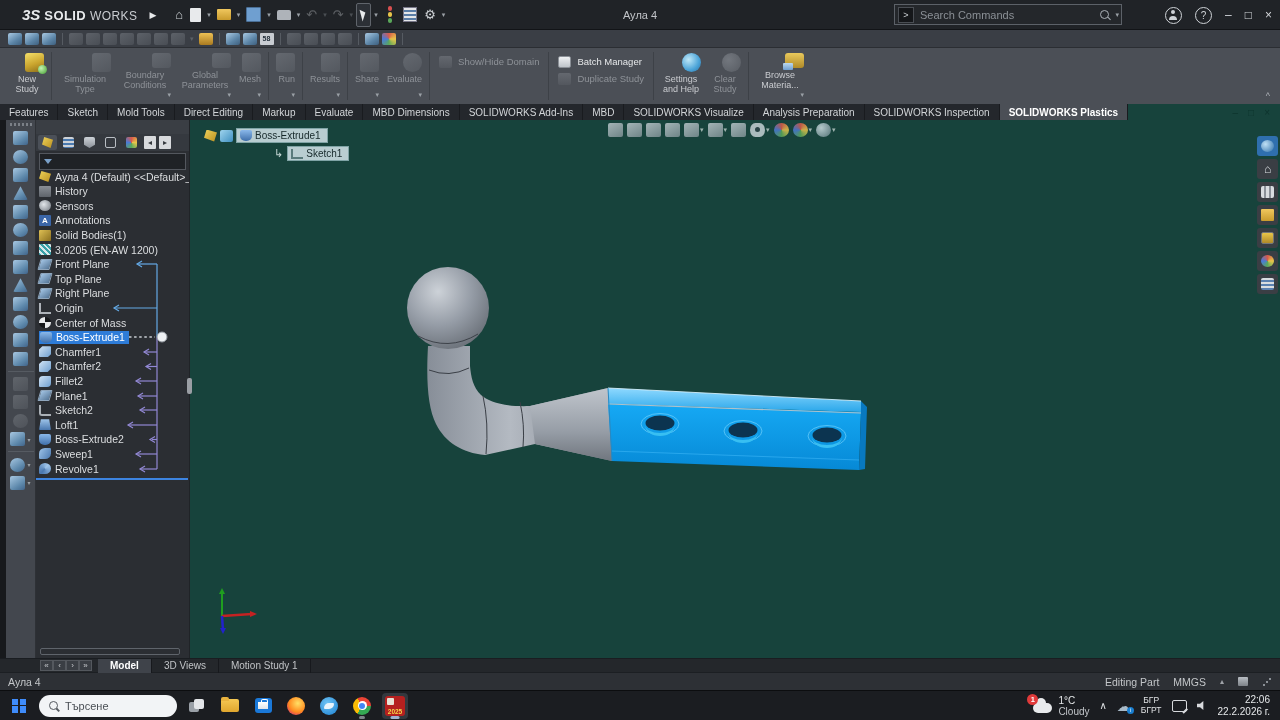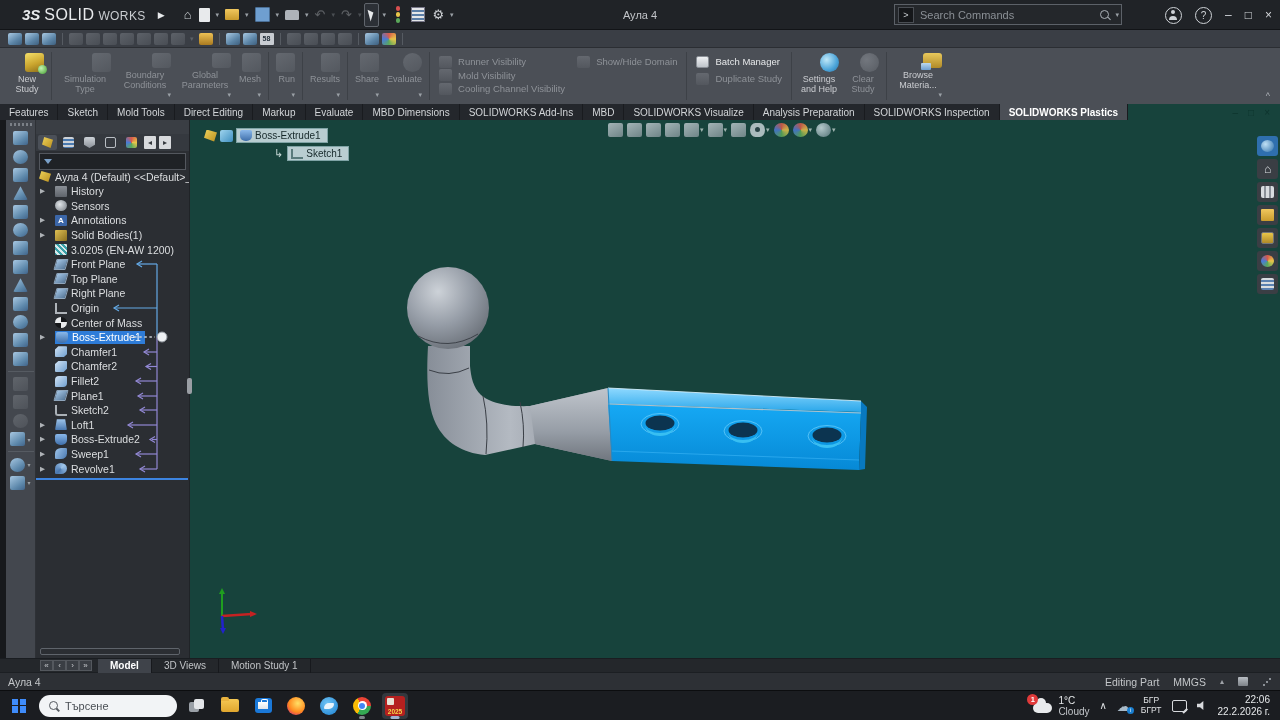--- a/index.html
+++ b/index.html
@@ -5,21 +5,21 @@
   html,body{margin:0;padding:0;width:1280px;height:720px;overflow:hidden;
     background:#1d2024;font-family:"Liberation Sans",sans-serif;
     -webkit-font-smoothing:antialiased;color:#d6d8da}
   .app{position:relative;width:1280px;height:720px}
 
   
   .titlebar{height:30px;background:#202327;display:flex;align-items:center;
     border-bottom:1px solid #121417;box-sizing:border-box;position:relative}
   .logo{display:flex;align-items:baseline;margin-left:22px;color:#e8eaec;gap:4px}
   .logo .ds{font-style:italic;font-weight:bold;font-size:15px}
-  .logo .solid{font-size:16px;font-weight:normal;letter-spacing:.4px}
+  .logo .solid{font-size:13px;font-weight:bold;letter-spacing:.4px}
   .logo .works{font-size:12px;font-weight:300;letter-spacing:.4px;color:#c9ccd0}
   .playbtn{color:#e8eaec;font-size:9px;margin:0 16px 0 12px}
   .qa{display:flex;align-items:center;gap:1px}
   .qbtn{height:22px;display:flex;align-items:center;justify-content:center;
     border-radius:2px;color:#ccd0d4;font-size:13px;padding:0 3px}
   .qbtn .glyph{font-size:13px;line-height:1}
   .qcaret{font-size:7px;color:#9aa0a6;padding:0 2px}
   .dis{opacity:.35}
   .selectbox{border:1px solid #60656c;background:#2c3036;padding:0 4px}
   .cursor-shape{width:0;height:0;border-left:5px solid #e8eaec;border-top:4px solid transparent;
@@ -125,21 +125,21 @@
   .ti-prop{background:linear-gradient(#cdd2d8,#8a9098);clip-path:polygon(0 0,100% 0,100% 70%,50% 100%,0 70%)}
   .ti-conf{border:1.5px solid #b8bdc3;border-radius:50%;position:relative;box-sizing:border-box}
   .ti-disp{background:conic-gradient(#d85a4a,#e8c54a,#5aa85a,#4a7ad8,#d85a4a);border-radius:50%}
   .tnav{width:12px;height:13px;background:#d8dadd;color:#33373c;font-size:8px;display:flex;
     align-items:center;justify-content:center;border-radius:1px;margin-left:1px}
   .tfilter{height:15px;margin:2px 3px;background:#1f2226;border:1px solid #53575e;
     display:flex;align-items:center;padding:0 4px;gap:4px}
   .funnel{width:0;height:0;border-left:4px solid transparent;border-right:4px solid transparent;
     border-top:5px solid #7aa0c8;position:relative}
   .tree{position:absolute;top:49px;left:0;right:0;font-size:10.5px;color:#dcdee0}
-  .trow{height:14.6px;display:flex;align-items:center;padding-left:19px;position:relative;
+  .trow{height:14.6px;display:flex;align-items:center;padding-left:3px;position:relative;
     white-space:nowrap;overflow:hidden}
   .trow.root{padding-left:3px;height:15px}
   .exp{position:absolute;left:4px;font-size:6.5px;color:#aeb2b6}
   .tic12{width:12px;height:11px;margin-right:4px;flex:none;border-radius:1px;position:relative}
   .t-part{background:linear-gradient(135deg,#eed25a,#b98f1f);clip-path:polygon(20% 0,100% 25%,78% 100%,0 68%)}
   .t-hist{background:linear-gradient(#8a8f96,#5f646b)}
   .t-sens{background:radial-gradient(circle at 40% 40%,#e2e6ea,#70767e);border-radius:50%}
   .t-ann{background:#3b66a8;color:#fff;font-size:8px;line-height:11px;text-align:center;font-weight:bold}
   .t-body{background:linear-gradient(135deg,#dfc054,#8a6f1f)}
   .t-mat{background:repeating-linear-gradient(45deg,#3aa0a8 0 2px,#d8e8ea 2px 4px)}
@@ -419,34 +419,20 @@
       <span class="ric ri-gray"></span>
       <span>Share</span>
       <span class="rcaret">▾</span>
     </div>
     <div class="rbtn rdis">
       <span class="ric ri-gray ri-round"></span>
       <span>Evaluate</span>
       <span class="rcaret">▾</span>
     </div>
     <div class="rsep"></div>
-    <div class="rtoggles">
-      <div class="rtog">
-          <span class="tic"></span>
-          <span>Runner Visibility</span>
-        </div>
-      <div class="rtog">
-          <span class="tic"></span>
-          <span>Mold Visibility</span>
-        </div>
-      <div class="rtog">
-          <span class="tic"></span>
-          <span>Cooling Channel Visibility</span>
-        </div>
-    </div>
     <div class="rtoggles topalign">
       <div class="rtog">
           <span class="tic"></span>
           <span>Show/Hide Domain</span>
         </div>
     </div>
     <div class="rsep"></div>
     <div class="rtoggles topalign">
       <div class="rtog en">
           <span class="tic"></span>

